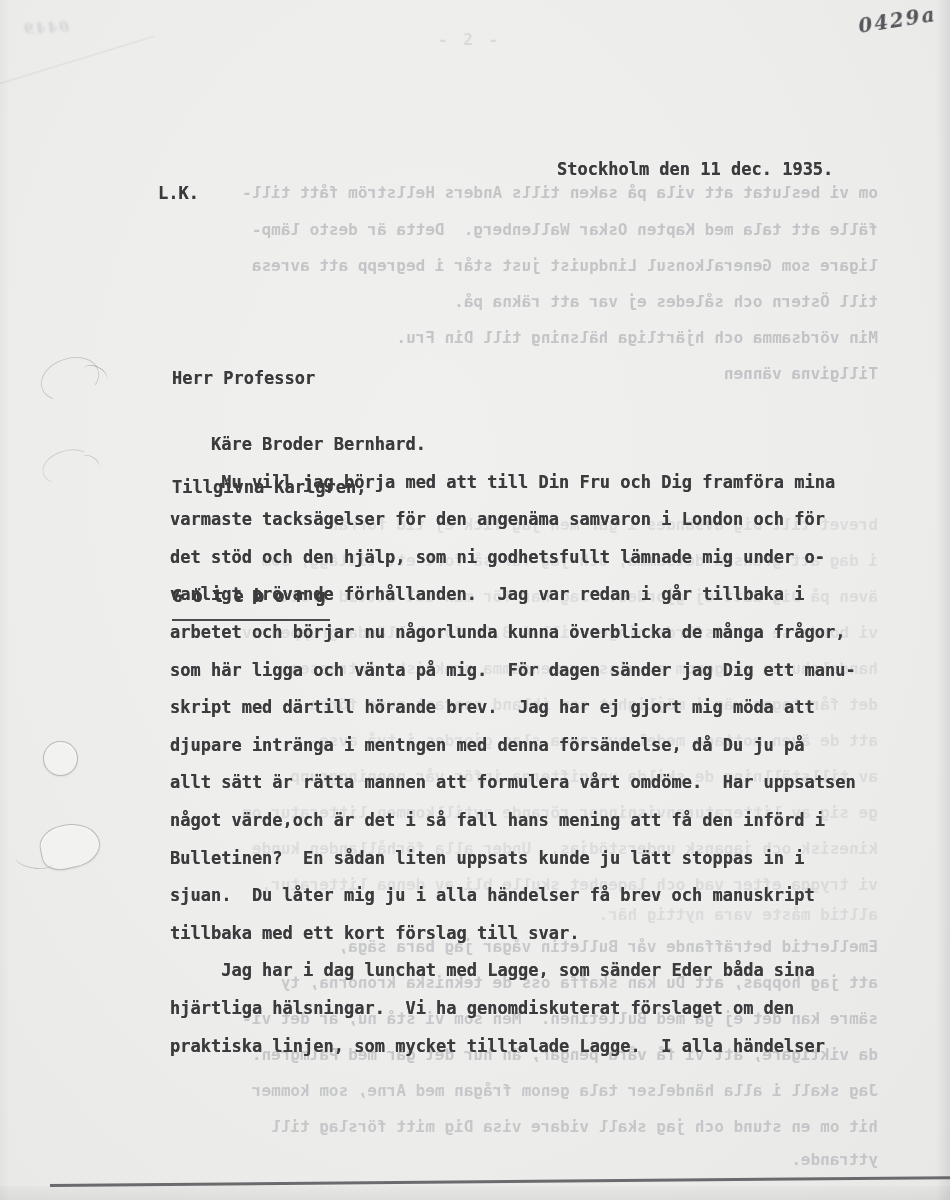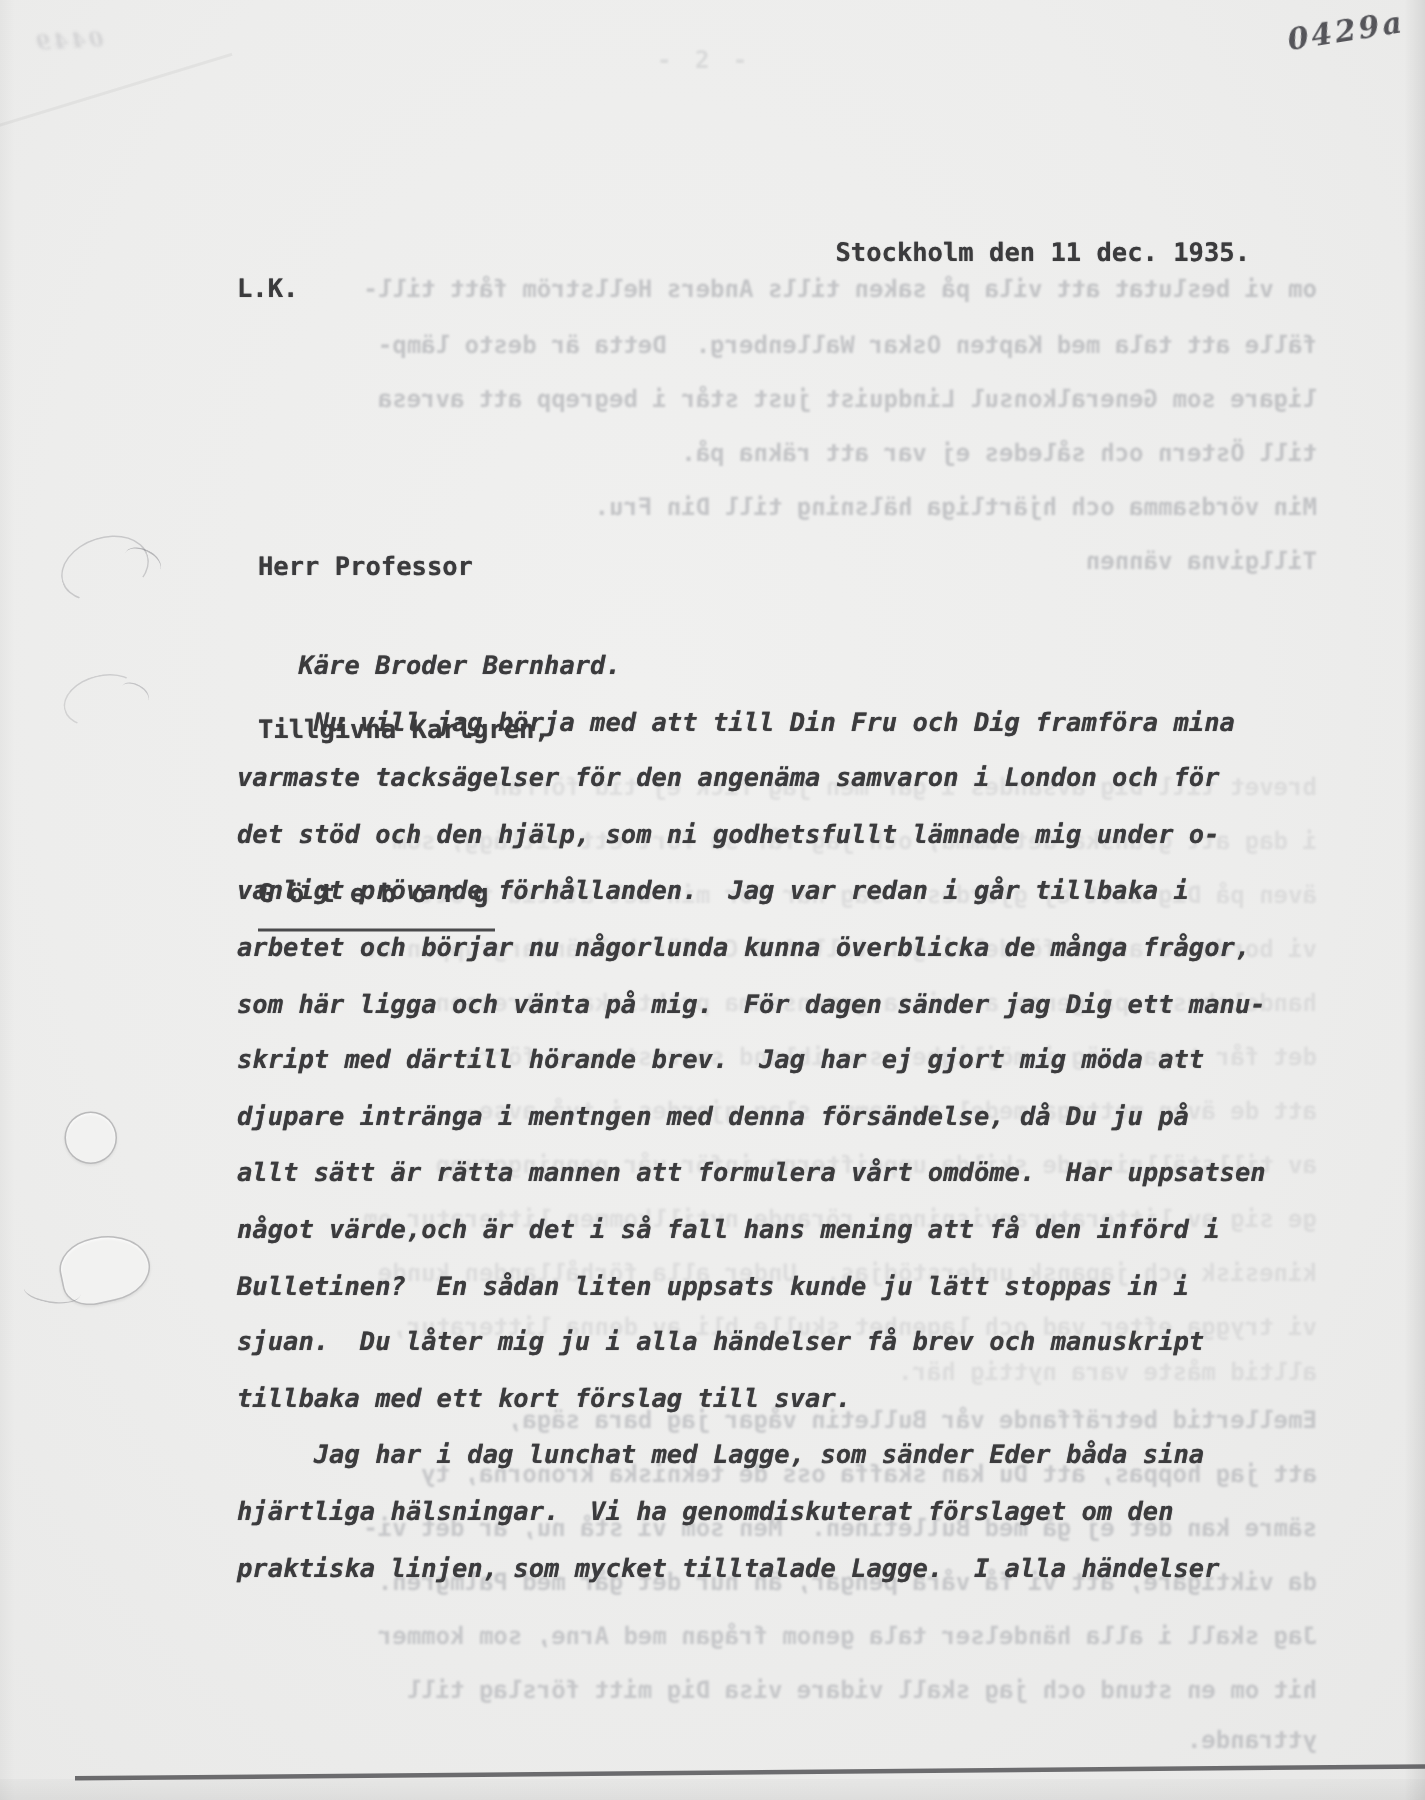--- a/index.html
+++ b/index.html
@@ -14,21 +14,21 @@
   }
   
   .typed{
     position:absolute;color:#3b3b3d;font:700 17px "DejaVu Sans Mono","Liberation Mono",monospace;
     white-space:pre;letter-spacing:0px;text-shadow:0 0 .6px rgba(59,59,61,.75);
   }
   #dateline{left:521px;top:159px;margin-left:36px;}
   #sender-initials{left:158px;top:183px;}
   #recipient{left:172px;top:287px;line-height:36.4px;}
   .city-underline{display:inline-block;border-bottom:2.5px solid rgba(55,55,58,.9);padding:0 4px 4px 0;}
-  #typed-body{left:158px;top:426px;width:710px;font-style:italic;}
+  #typed-body{left:170px;top:426px;width:710px;}
   #typed-body .typed-line{height:37.6px;line-height:37.6px;white-space:pre;}
   
   #archive-number{
     position:absolute;left:858px;top:8px;transform:rotate(-9deg);
     font-family:"DejaVu Serif","Liberation Serif",serif;font-style:italic;font-weight:600;
     font-size:20px;letter-spacing:2px;color:#55555a;filter:blur(.2px);
   }
   
   .bleed-line{
     position:absolute;left:112px;width:766px;transform:scaleX(-1);

